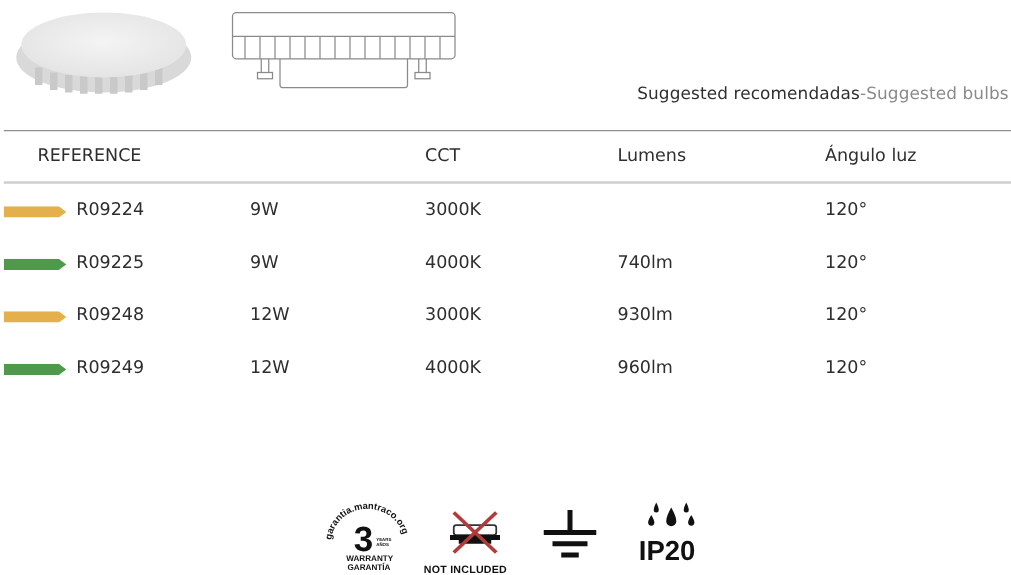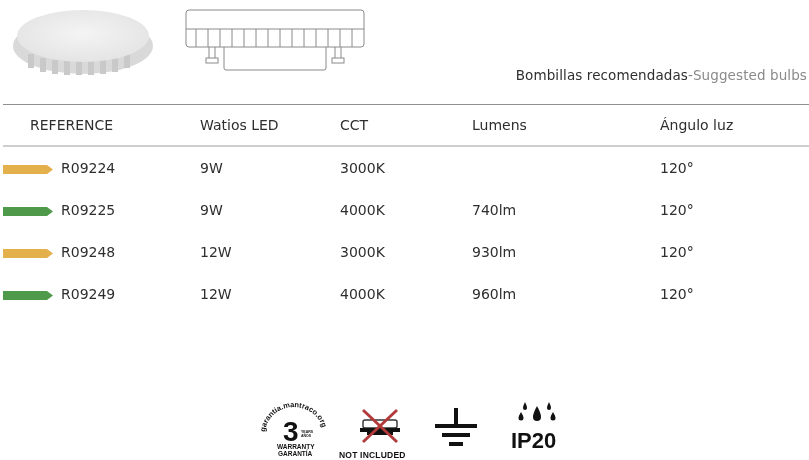--- a/index.html
+++ b/index.html
@@ -15,21 +15,21 @@
 
   .rule-top { position: absolute; left: 3px; right: 0; top: 104px; height: 1px; background: #8f8f8f; }
   .rule-head { position: absolute; left: 3px; right: 0; top: 145px; height: 2px; background: #cfcfcf; }
 
   .thead { position: absolute; left: 0; top: 117px; width: 809px; height: 20px; font-size: 14px; color: #2e2e2e; }
   .thead span, .trow span.cell { position: absolute; text-align: left; white-space: nowrap; }
 
   .c-ref { left: 30px; width: 118px; }
   .c-w   { left: 200px; width: 118px; }
   .c-cct { left: 340px; width: 118px; }
-  .c-lm  { left: 472px; width: 118px; }
+  .c-lm  { left: 494px; width: 118px; }
   .c-ang { left: 660px; width: 118px; }
 
   .trow { position: absolute; left: 0; width: 809px; height: 22px; font-size: 14px; color: #2e2e2e; }
   .trow span.ref { position: absolute; left: 61px; white-space: nowrap; }
   .arrow { position: absolute; left: 3px; top: 5px; width: 50px; height: 9px; }
 
   .footer-icons { position: absolute; left: 255px; top: 398px; height: 62px; width: 320px; }
   .fi { position: absolute; }
   .not-included-label { position: absolute; left: 84px; top: 52px; font-size: 8.5px; font-weight: bold; color: #111;
                         font-family: "Liberation Sans", sans-serif; letter-spacing: 0.2px; white-space: nowrap; }
@@ -83,28 +83,27 @@
     <rect x="22" y="50" width="12" height="5"></rect>
       <line x1="25" y1="39" x2="25" y2="50"></line>
       <line x1="31" y1="39" x2="31" y2="50"></line>
     <rect x="148" y="50" width="12" height="5"></rect>
       <line x1="151" y1="39" x2="151" y2="50"></line>
       <line x1="157" y1="39" x2="157" y2="50"></line>
   </g>
 </svg>
 
 <div class="suggested">
-  <span>Bombillas recomendadas</span><span class="sep">-</span><span class="en">Suggested bulbs</span>
+  <span>Suggested recomendadas</span><span class="sep">-</span><span class="en">Suggested bulbs</span>
 </div>
 
 <div class="rule-top"></div>
 
 <div class="thead">
   <span class="c-ref">REFERENCE</span>
-  <span class="c-w">Watios LED</span>
   <span class="c-cct">CCT</span>
   <span class="c-lm">Lumens</span>
   <span class="c-ang">Ángulo luz</span>
 </div>
 
 <div class="rule-head"></div>
 
 <div class="trow" style="top:160px">
   <svg class="arrow" viewBox="0 0 50 9">
       <polygon points="0,0 44,0 50,4.5 44,9 0,9" fill="#e3b04b"></polygon>

